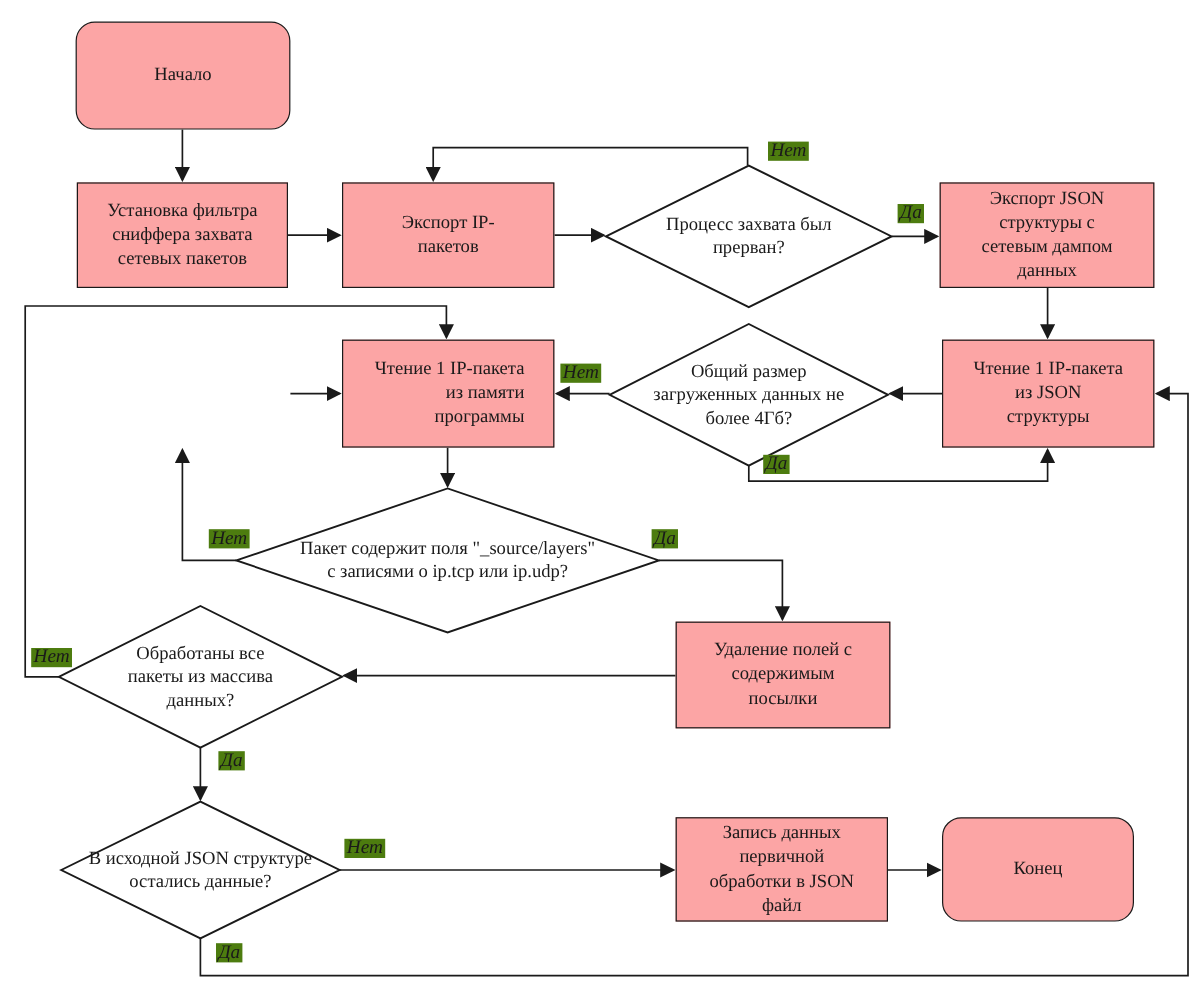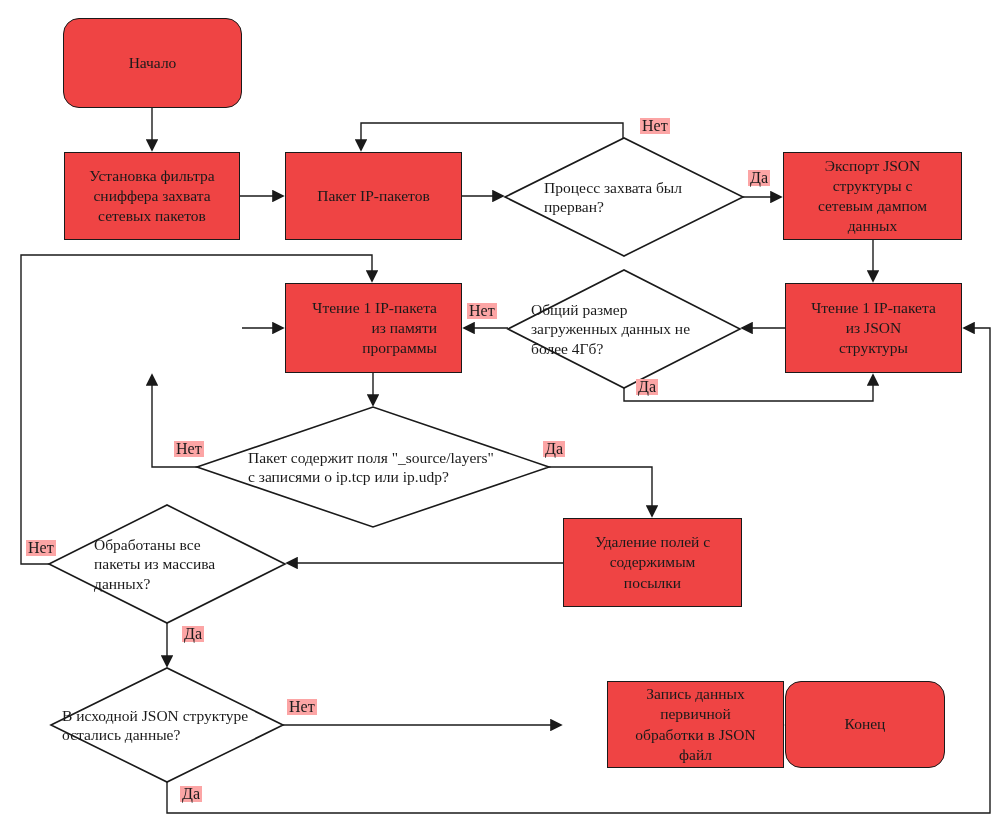--- a/index.html
+++ b/index.html
@@ -5,31 +5,31 @@
   html,body{margin:0;padding:0;background:#ffffff;}
   #canvas{
     position:relative;width:1003px;height:835px;background:#ffffff;
     font-family:"Liberation Serif","DejaVu Serif",serif;color:#1a1a1a;
     overflow:hidden;
   }
   #wires{position:absolute;left:0;top:0;width:1003px;height:835px;}
   .node{
     position:absolute;display:flex;align-items:center;justify-content:center;
     text-align:center;font-size:15.5px;line-height:1.3;box-sizing:border-box;
-    background:#ef4444;
+    background:#fca5a5;
   }
   .process{border:1.6px solid #1a1a1a;padding:4px 24px;}
   .terminator{border:1.6px solid #1a1a1a;border-radius:16px;padding:4px 10px;}
   .dlabel{
     position:absolute;display:flex;align-items:center;justify-content:center;
-    text-align:left;font-size:15.5px;line-height:1.25;background:transparent;
+    text-align:center;font-size:15.5px;line-height:1.25;background:transparent;
   }
   .elabel{
-    position:absolute;font-size:16px;line-height:1;background:#fca5a5;
-    padding:0 2px;white-space:nowrap;
+    position:absolute;font-size:16px;line-height:1;background:#4d7c0f;
+    padding:0 2px;white-space:nowrap;font-style:italic;
   }
   svg .shape{fill:#ffffff;stroke:#1a1a1a;stroke-width:1.6;}
   svg .wire{fill:none;stroke:#1a1a1a;stroke-width:1.4;}
 </style>
 </head>
 <body>
 
 <div id="canvas">
 
   <svg id="wires" width="1003" height="835" viewBox="0 0 1003 835" xmlns="http://www.w3.org/2000/svg">
@@ -63,32 +63,32 @@
     <path class="wire" marker-end="url(#arrow)" d="M167,623 L167,666"></path>
     <path class="wire" marker-end="url(#arrow)" d="M283,725 L561,725"></path>
     <path class="wire" marker-end="url(#arrow)" d="M167,782 L167,813 L990,813 L990,328 L964,328"></path>
     <path class="wire" marker-end="url(#arrow)" d="M740,725 L783,725"></path>
   </svg>
 
   <div class="node terminator" style="left:63px;top:18px;width:179px;height:90px;">Начало</div>
 
   <div class="node process" style="left:64px;top:152px;width:176px;height:88px;">Установка фильтра сниффера захвата сетевых пакетов</div>
 
-  <div class="node process" style="left:285px;top:152px;width:177px;height:88px;">Пакет IP-пакетов</div>
+  <div class="node process" style="left:285px;top:152px;width:177px;height:88px;">Экспорт IP-пакетов</div>
 
   <div class="node process" style="left:783px;top:152px;width:179px;height:88px;">Экспорт JSON структуры с сетевым дампом данных</div>
 
   <div class="node process" style="left:785px;top:283px;width:177px;height:90px;">Чтение 1 IP-пакета из JSON структуры</div>
 
   <div class="node process" style="left:285px;top:283px;width:177px;height:90px;text-align:right;">Чтение 1 IP-пакета из памяти программы</div>
 
 
   <div class="node process" style="left:563px;top:518px;width:179px;height:89px;">Удаление полей с содержимым посылки</div>
 
-  <div class="node process" style="left:563px;top:681px;width:177px;height:87px;margin-left:44px;">Запись данных первичной обработки в JSON файл</div>
+  <div class="node process" style="left:563px;top:681px;width:177px;height:87px;">Запись данных первичной обработки в JSON файл</div>
 
   <div class="node terminator" style="left:785px;top:681px;width:160px;height:87px;">Конец</div>
 
   <div class="dlabel" style="left:544px;top:167px;width:160px;height:60px;">Процесс захвата был прерван?</div>
 
   <div class="dlabel" style="left:531px;top:297px;width:186px;height:64px;">Общий размер загруженных данных не более 4Гб?</div>
 
   <div class="dlabel" style="left:248px;top:436px;width:250px;height:62px;">Пакет содержит поля "_source/layers" с записями о ip.tcp или ip.udp?</div>
 
   <div class="dlabel" style="left:94px;top:533px;width:146px;height:62px;">Обработаны все пакеты из массива данных?</div>

